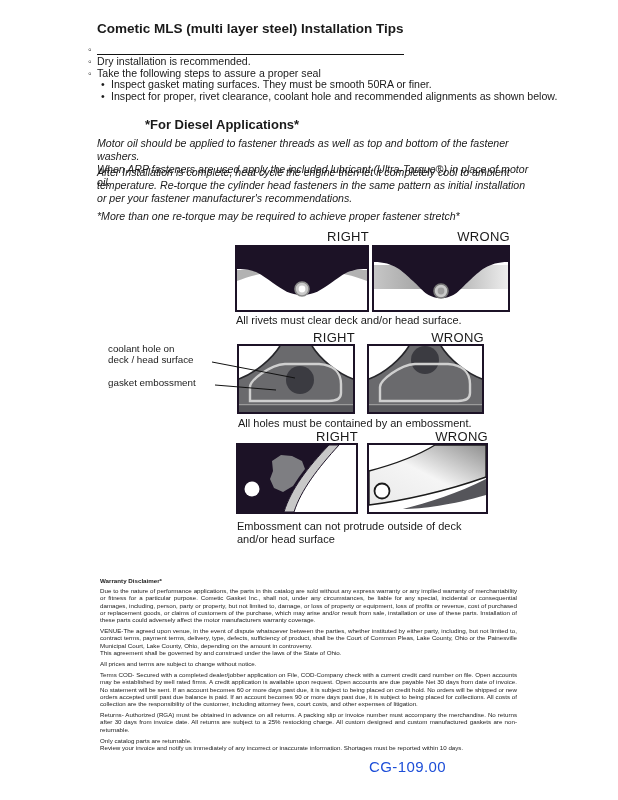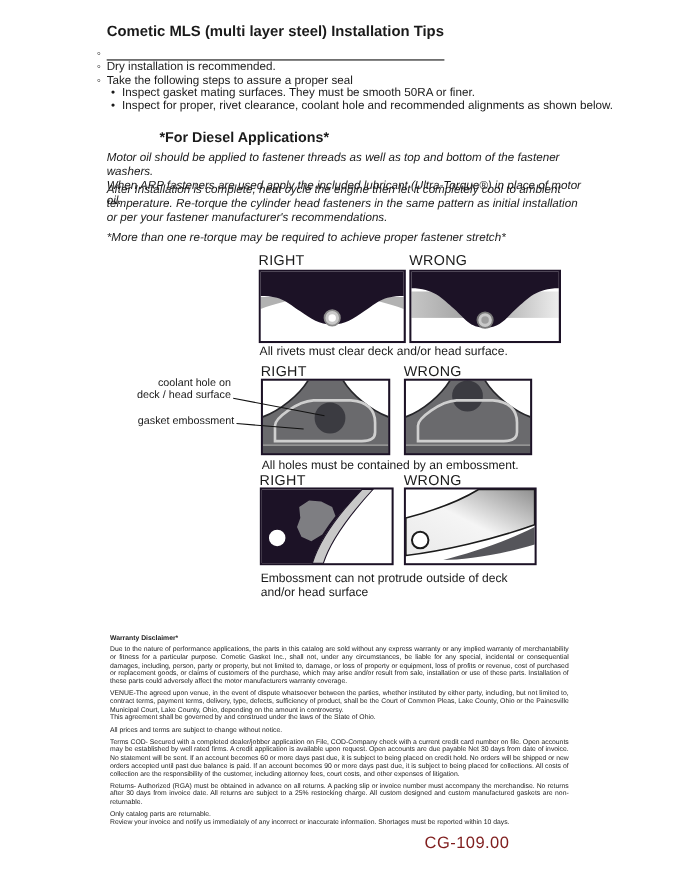--- a/index.html
+++ b/index.html
@@ -17,31 +17,31 @@
 
   .bullets { position:absolute; left:88px; top:44px; font-size:10.6px; line-height:11.8px; width:470px; }
   .brow { display:flex; }
   .brow .m { flex:0 0 9px; }
   .brow.sub { margin-left:13px; }
   .brow.sub .m { flex:0 0 10px; }
 
   .h2 { position:absolute; left:97px; top:117px; font-size:13px; font-weight:bold;margin-left:48px; }
   .para { position:absolute; left:97px; width:435px; font-size:10.6px; line-height:13px;font-style:italic; }
 
-  .dlabel { position:absolute; font-size:13px; text-align:left; letter-spacing:0.3px; }
+  .dlabel { position:absolute; font-size:13px; text-align:right; letter-spacing:0.3px; }
   .caption { position:absolute; font-size:11px; line-height:12.5px; }
-  .callout { position:absolute; font-size:9.8px; line-height:11px; text-align:right; }
+  .callout { position:absolute; font-size:9.8px; line-height:11px; }
   .dbox { position:absolute; line-height:0; }
   .overlay { position:absolute; left:0; top:0; pointer-events:none; }
 
   .legal { position:absolute; left:100px; top:577px; width:417px; font-size:6.2px; line-height:7.2px; }
   .legal .lh { font-weight:bold; margin:0 0 3px 0; }
   .legal .lp { margin:0 0 4px 0; text-align:justify; }
 
-  .pagenum { position:absolute; left:386px; top:758px; font-size:15px; letter-spacing:0.4px; color:#7f1d1d; }
+  .pagenum { position:absolute; left:369px; top:758px; font-size:15px; letter-spacing:0.4px; color:#1d4ed8; }
 </style>
 </head>
 <body>
 
 <div class="page">
 
   <div class="title">Cometic MLS (multi layer steel) Installation Tips</div>
 
   <div class="bullets">
     <div class="brow">

